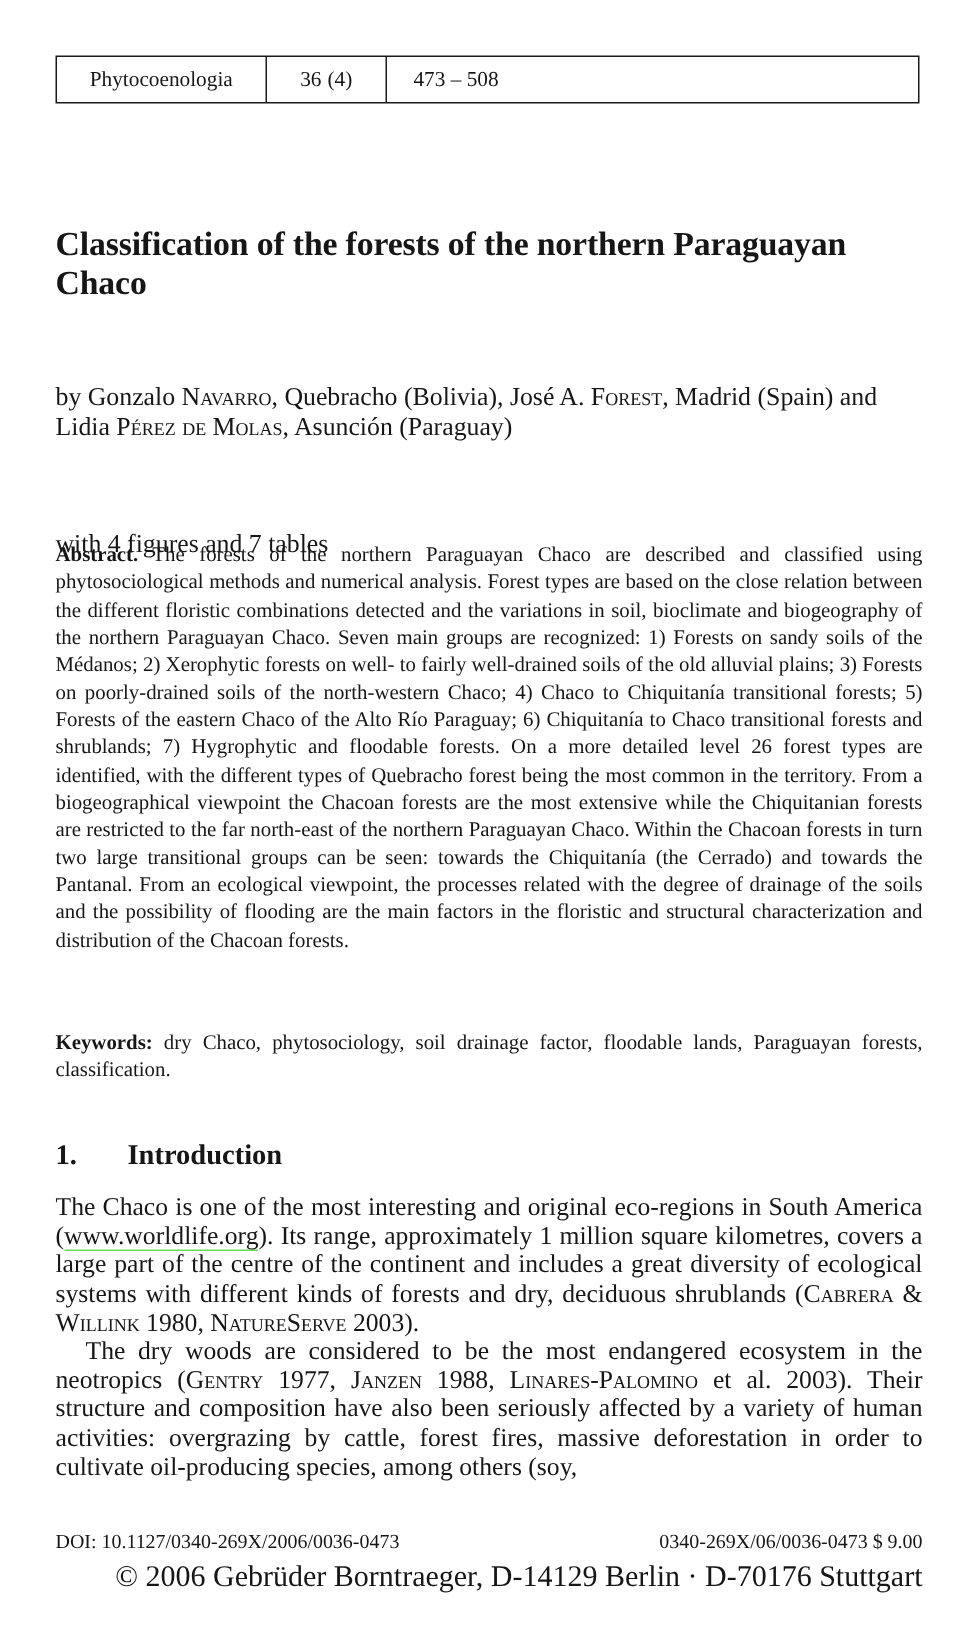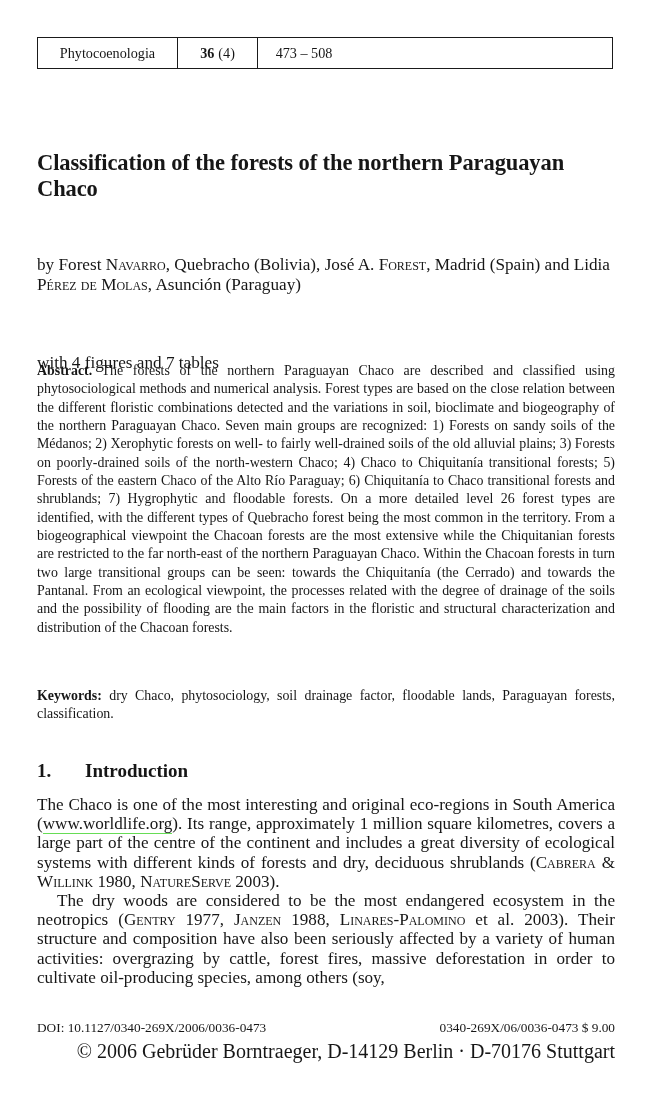--- a/index.html
+++ b/index.html
@@ -15,21 +15,21 @@
   .hdr .cell {
     display: flex; align-items: center; justify-content: center;
     border-right: 1.2px solid #1a1a1a; box-sizing: border-box; height: 100%;
     white-space: nowrap;
   }
   .hdr .cell:last-child { border-right: none; }
   .c1 { width: 140px; text-align: right; }
   .c2 { width: 80px; }
   .c3 { width: 92px; }
   .c4 { flex: 1; }
-  .hdr b { font-weight: bold; margin-right: 4px; }
+  .hdr b { font-weight: normal; margin-right: 4px; }
 
   .title {
     position: absolute; left: 37px; top: 150px; width: 590px;
     font-size: 22.5px; font-weight: bold; line-height: 26px; letter-spacing: -0.1px;
   }
   .authors {
     position: absolute; left: 37px; top: 255px; width: 580px;
     font-size: 17.2px; line-height: 20px;
   }
   .sc { font-variant: small-caps; }
@@ -73,21 +73,21 @@
   <div class="cell c1">Phytocoenologia</div>
   <div class="cell c2">
     <b>36</b>
     <span>(4)</span>
   </div>
   <div class="cell c3">473 – 508</div>
 </div>
 
 <div class="title">Classification of the forests of the northern Paraguayan Chaco</div>
 
-<div class="authors"><span>by Forest </span><span class="sc">Navarro</span><span>, Quebracho (Bolivia), José A. </span><span class="sc">Forest</span><span>, Madrid (Spain) and Lidia </span><span class="sc">Pérez de Molas</span><span>, Asunción (Paraguay)</span></div>
+<div class="authors"><span>by Gonzalo </span><span class="sc">Navarro</span><span>, Quebracho (Bolivia), José A. </span><span class="sc">Forest</span><span>, Madrid (Spain) and Lidia </span><span class="sc">Pérez de Molas</span><span>, Asunción (Paraguay)</span></div>
 
 <div class="figs">with 4 figures and 7 tables</div>
 
 <div class="abstract"><b>Abstract.</b><span> The forests of the northern Paraguayan Chaco are described and classified using phytosociological methods and numerical analysis. Forest types are based on the close relation between the different floristic combinations detected and the variations in soil, bioclimate and biogeography of the northern Paraguayan Chaco. Seven main groups are recognized: 1) Forests on sandy soils of the Médanos; 2) Xerophytic forests on well- to fairly well-drained soils of the old alluvial plains; 3) Forests on poorly-drained soils of the north-western Chaco; 4) Chaco to Chiquitanía transitional forests; 5) Forests of the eastern Chaco of the Alto Río Paraguay; 6) Chiquitanía to Chaco transitional forests and shrublands; 7) Hygrophytic and floodable forests. On a more detailed level 26 forest types are identified, with the different types of Quebracho forest being the most common in the territory. From a biogeographical viewpoint the Chacoan forests are the most extensive while the Chiquitanian forests are restricted to the far north-east of the northern Paraguayan Chaco. Within the Chacoan forests in turn two large transitional groups can be seen: towards the Chiquitanía (the Cerrado) and towards the Pantanal. From an ecological viewpoint, the processes related with the degree of drainage of the soils and the possibility of flooding are the main factors in the floristic and structural characterization and distribution of the Chacoan forests.</span></div>
 
 <div class="keywords"><b>Keywords:</b><span> dry Chaco, phytosociology, soil drainage factor, floodable lands, Paraguayan forests, classification.</span></div>
 
 <div class="sec"><span class="num">1.</span><span>Introduction</span></div>
 
 <div class="body">

